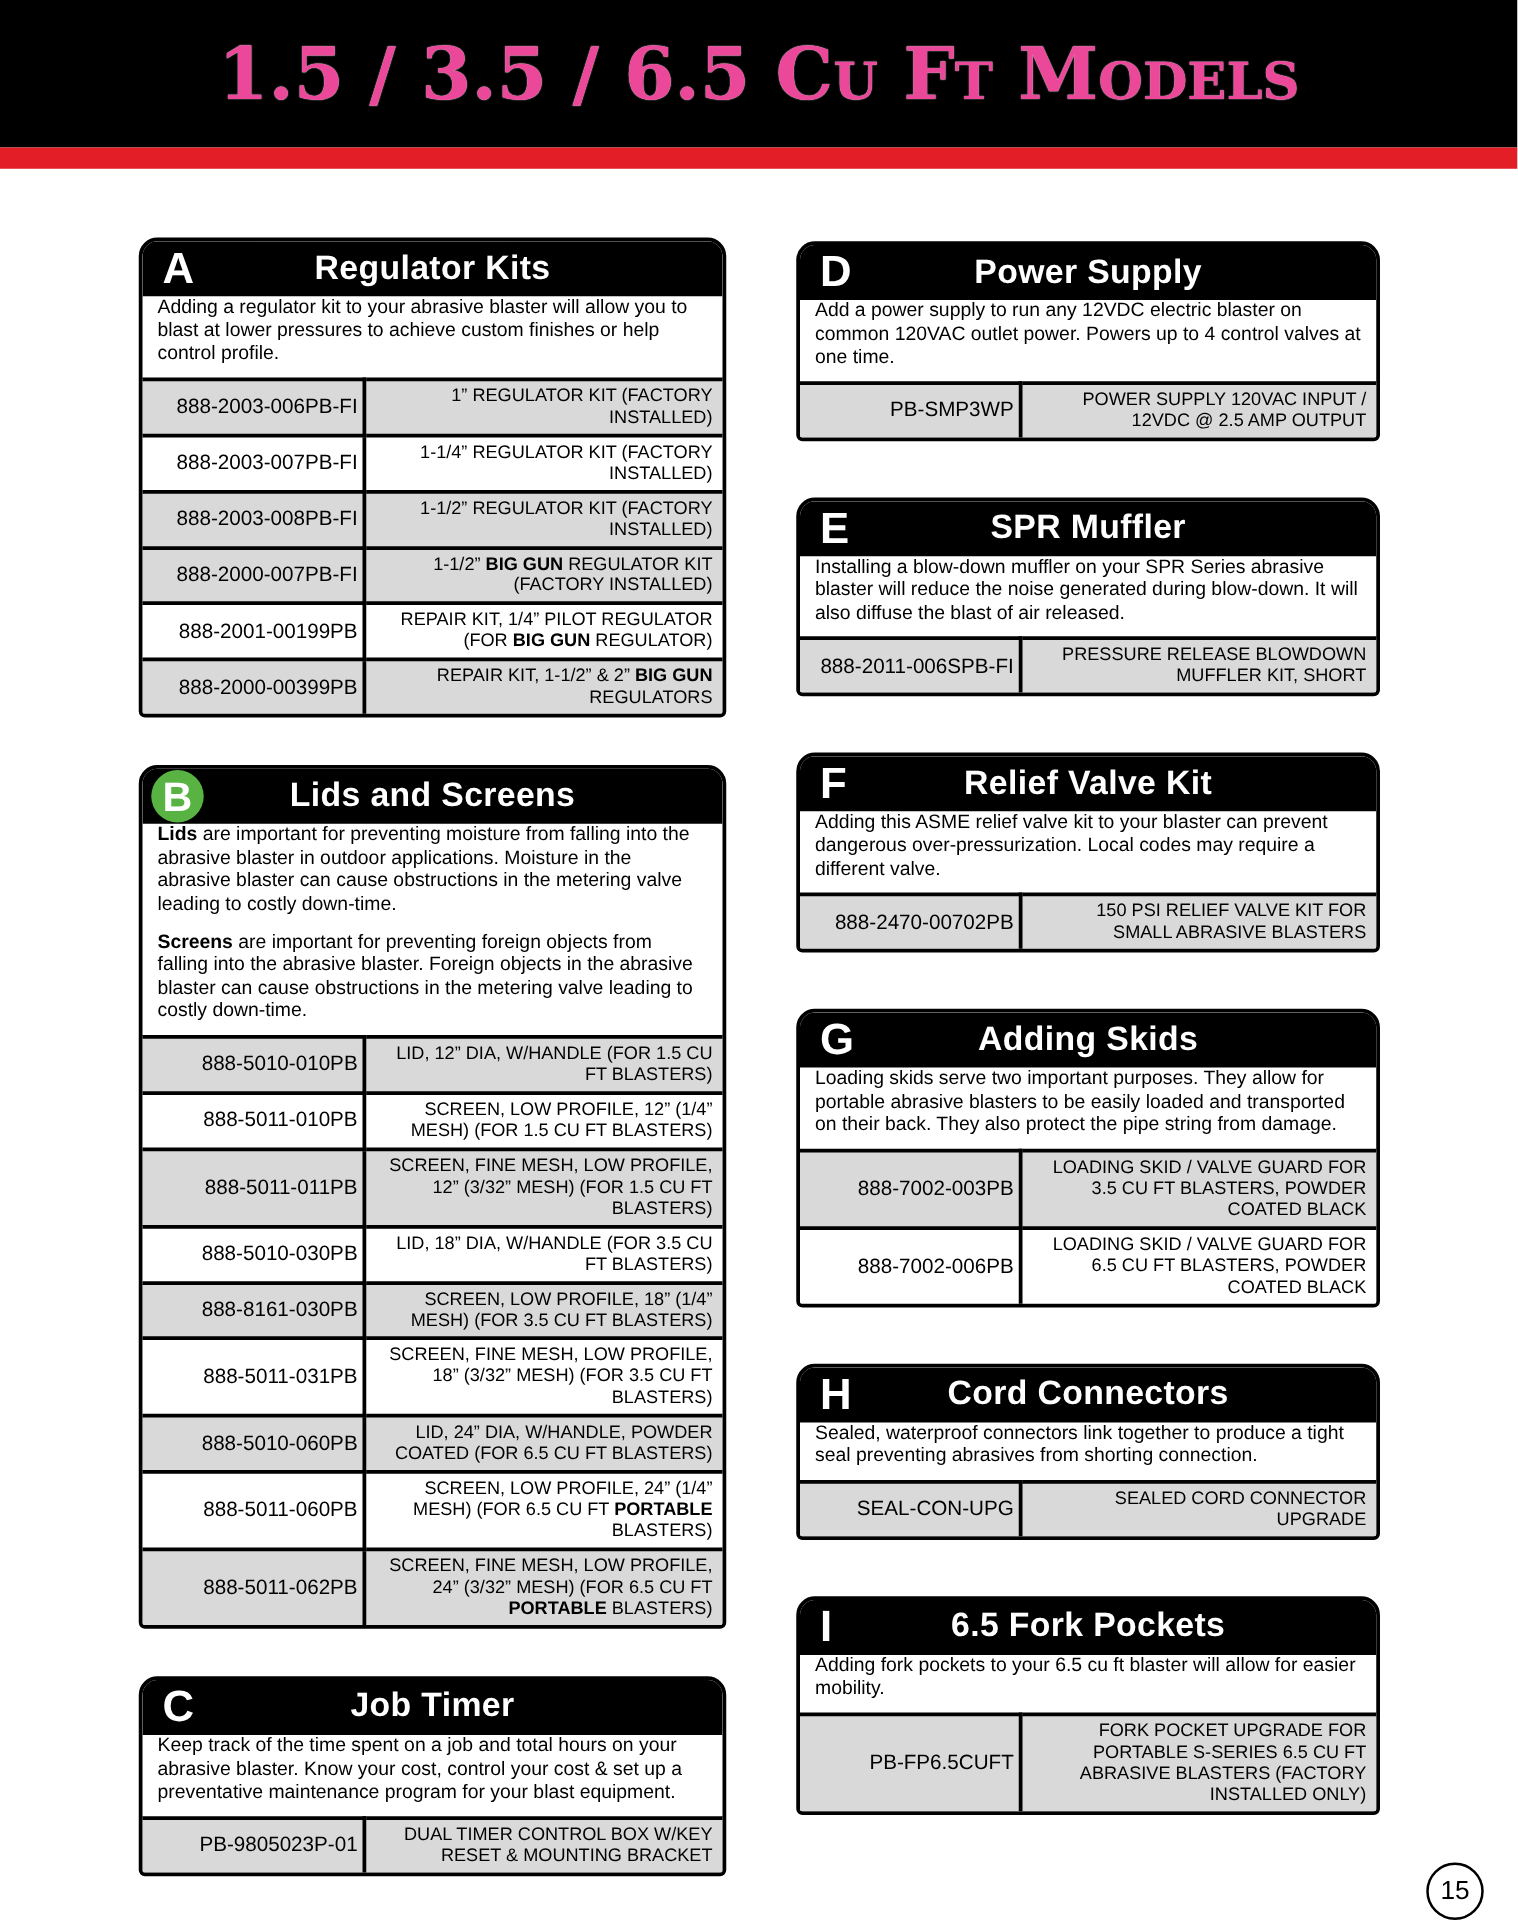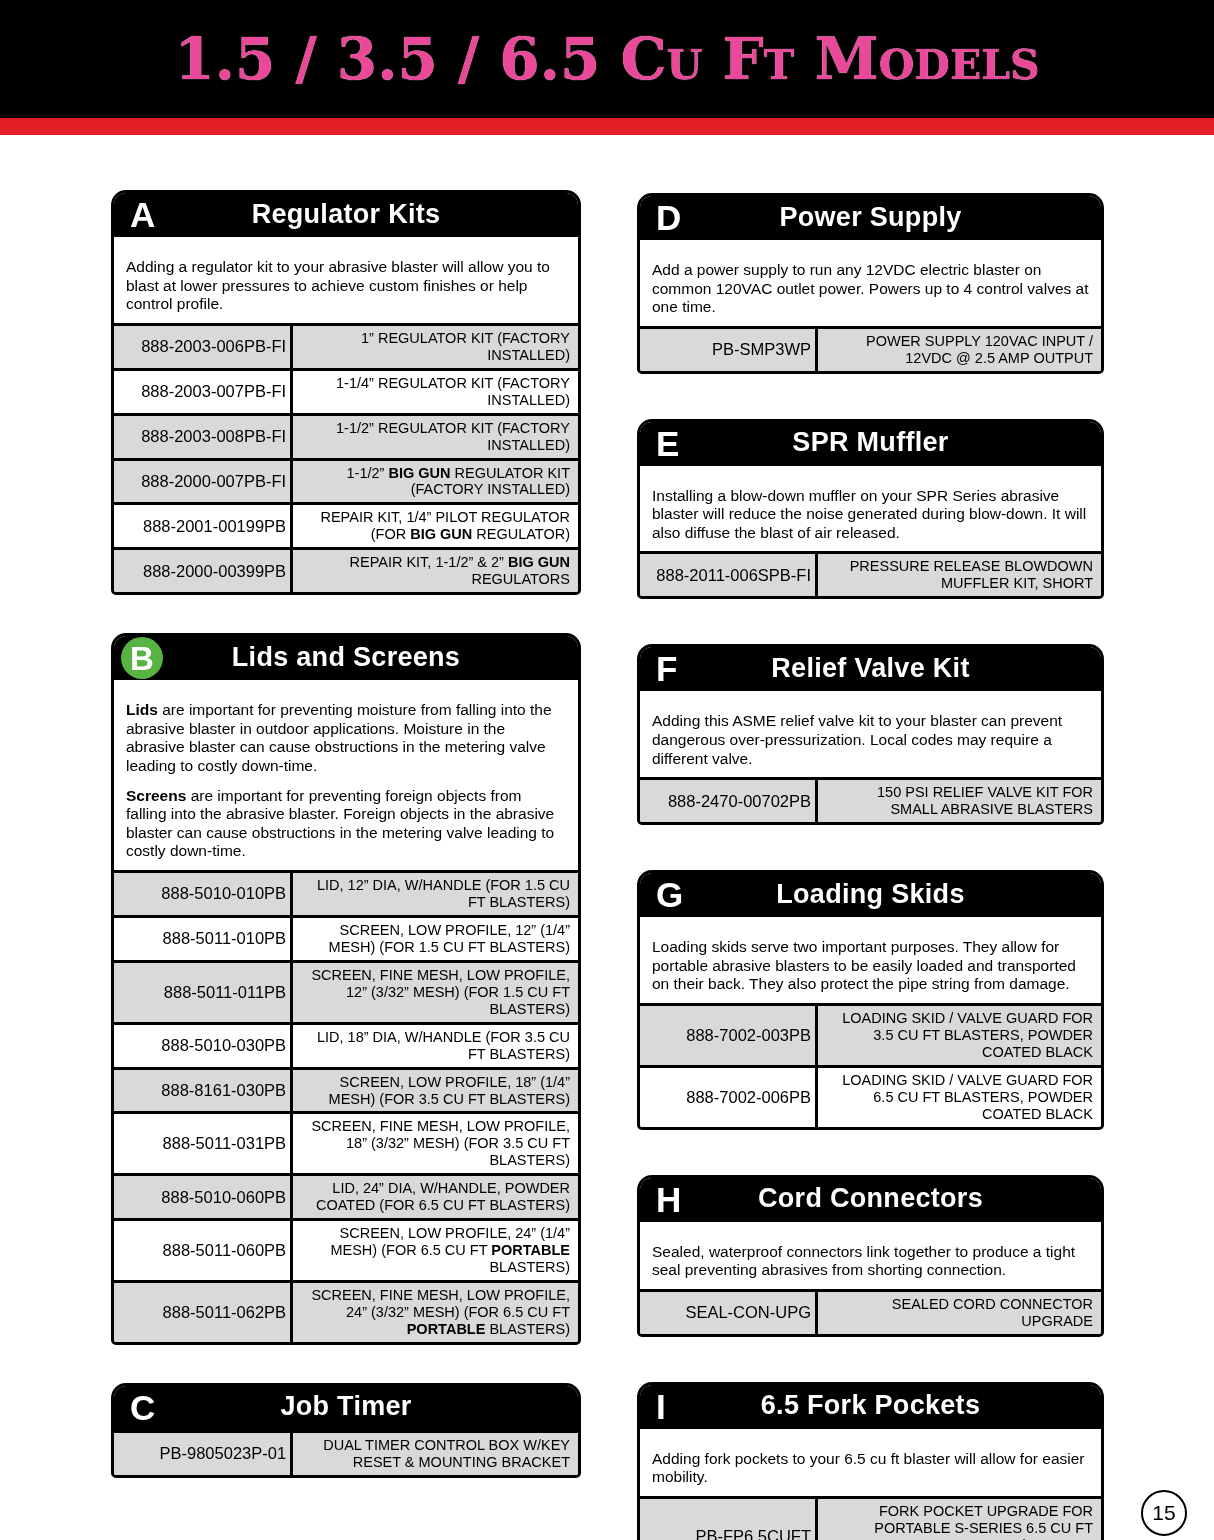--- a/index.html
+++ b/index.html
@@ -23,21 +23,21 @@
   .box{border:3px solid #000;border-radius:15px 15px 5px 5px;overflow:hidden;background:#fff;}
   .bh{background:#000;height:44px;position:relative;display:flex;align-items:center;justify-content:center;}
   .bl{
     position:absolute;left:16px;top:1px;color:#fff;font-size:35px;font-weight:bold;line-height:42px;
   }
   .bl.badge{
     left:7px;top:1px;width:42px;height:42px;background:var(--badge-green,#58b343);
     border-radius:50%;display:flex;align-items:center;justify-content:center;font-size:33px;line-height:1;
   }
   .bt{color:#fff;font-size:27px;font-weight:bold;letter-spacing:.3px;line-height:1;padding-bottom:2px;}
-  .bi{padding:21px 12px 9px;font-size:15.5px;line-height:1.2;}
+  .bi{padding:0 12px 9px;font-size:15.5px;line-height:1.2;}
   .bi p{margin:0;}
   .bi p + p{margin-top:11px;}
   .bi b{font-weight:bold;}
   
   table.pt{width:calc(100% + 6px);margin:0 -3px -3px;border-collapse:collapse;table-layout:fixed;}
   table.pt td{border:3px solid #000;vertical-align:middle;text-align:right;}
   td.pn{width:36%;text-align:center;font-size:16.5px;padding:4px 4px;}
   td.pd{font-size:14.5px;line-height:1.17;padding:4px 8px;}
   td.pd b{font-weight:bold;}
   tr.g td{background:#d9d9d9;}
@@ -146,20 +146,23 @@
       </tr>
     </tbody>
       </table>
   </section>
 
   <section class="box">
     <div class="bh">
       <span class="bl">C</span>
       <span class="bt">Job Timer</span>
     </div>
+    <div class="bi">
+      <p><span>Keep track of the time spent on a job and total hours on your abrasive blaster. Know your cost, control your cost &amp; set up a preventative maintenance program for your blast equipment.</span></p>
+    </div>
     <table class="pt">
       <tbody>
           <tr class="g">
         <td class="pn">PB-9805023P-01</td>
         <td class="pd"><span>DUAL TIMER CONTROL BOX W/KEY RESET &amp; MOUNTING BRACKET</span></td>
       </tr>
     </tbody>
       </table>
   </section>
 
@@ -217,21 +220,21 @@
         <td class="pn">888-2470-00702PB</td>
         <td class="pd"><span>150 PSI RELIEF VALVE KIT FOR SMALL ABRASIVE BLASTERS</span></td>
       </tr>
     </tbody>
       </table>
   </section>
 
   <section class="box">
     <div class="bh">
       <span class="bl">G</span>
-      <span class="bt">Loading Skids</span>
+      <span class="bt">Adding Skids</span>
     </div>
     <div class="bi">
       <p><span>Loading skids serve two important purposes. They allow for portable abrasive blasters to be easily loaded and transported on their back. They also protect the pipe string from damage.</span></p>
     </div>
     <table class="pt">
       <tbody>
           <tr class="g">
         <td class="pn">888-7002-003PB</td>
         <td class="pd"><span>LOADING SKID / VALVE GUARD FOR 3.5 CU FT BLASTERS, POWDER COATED BLACK</span></td>
       </tr>

